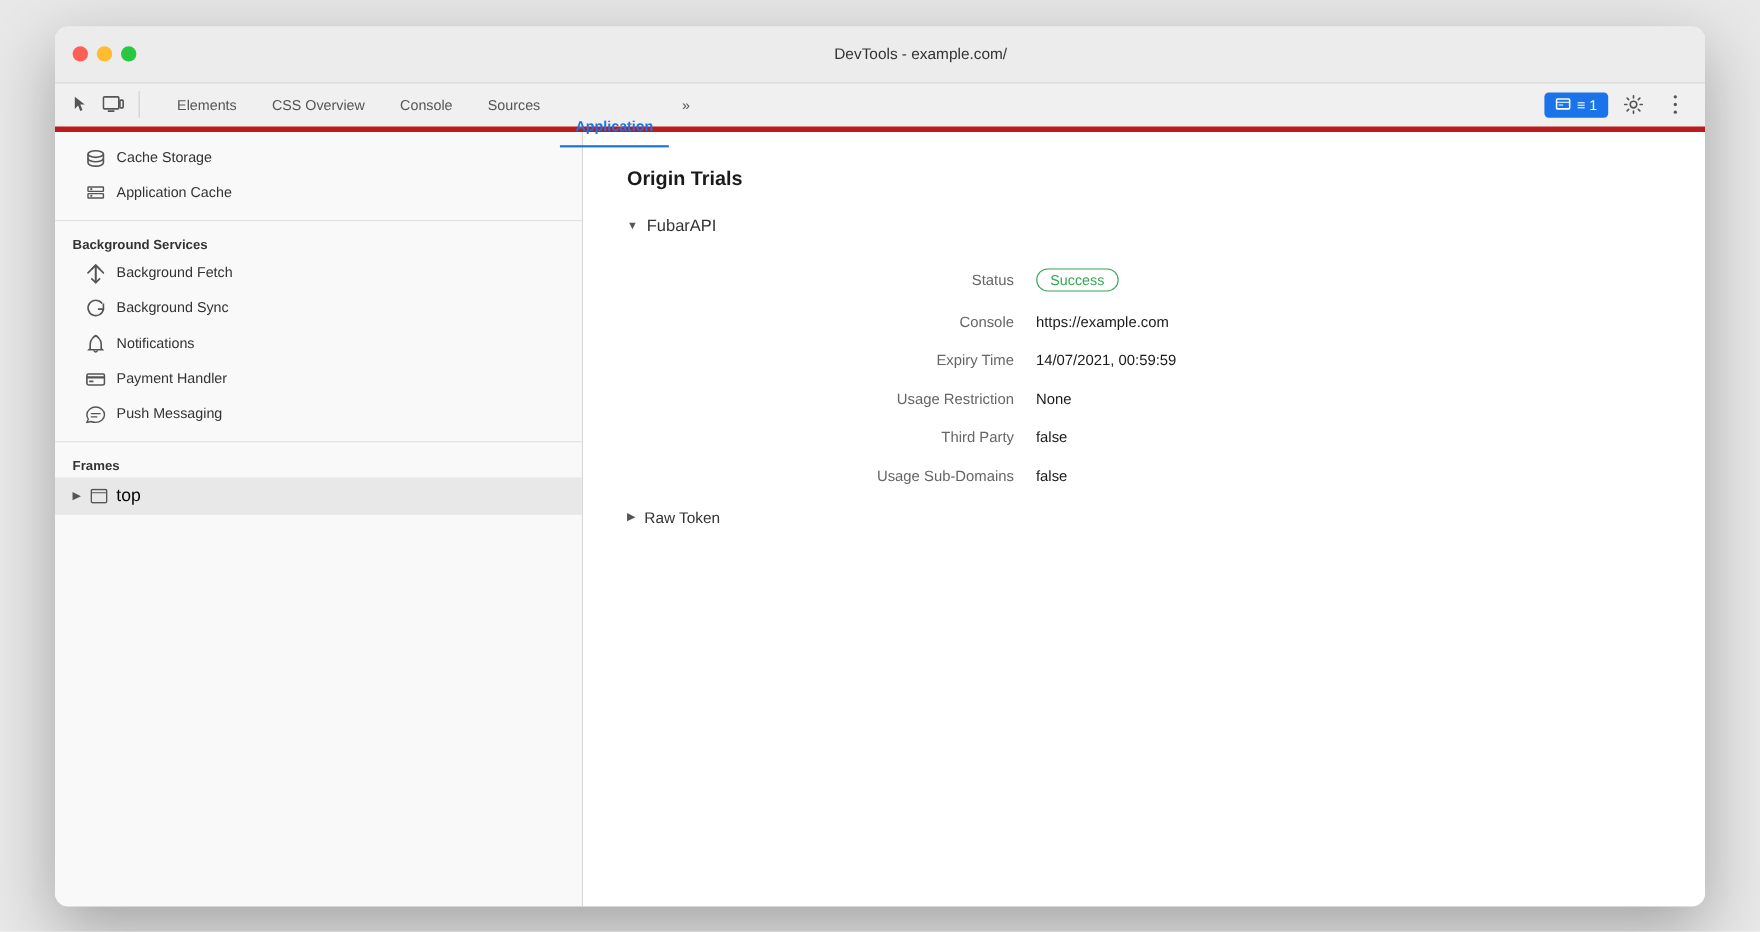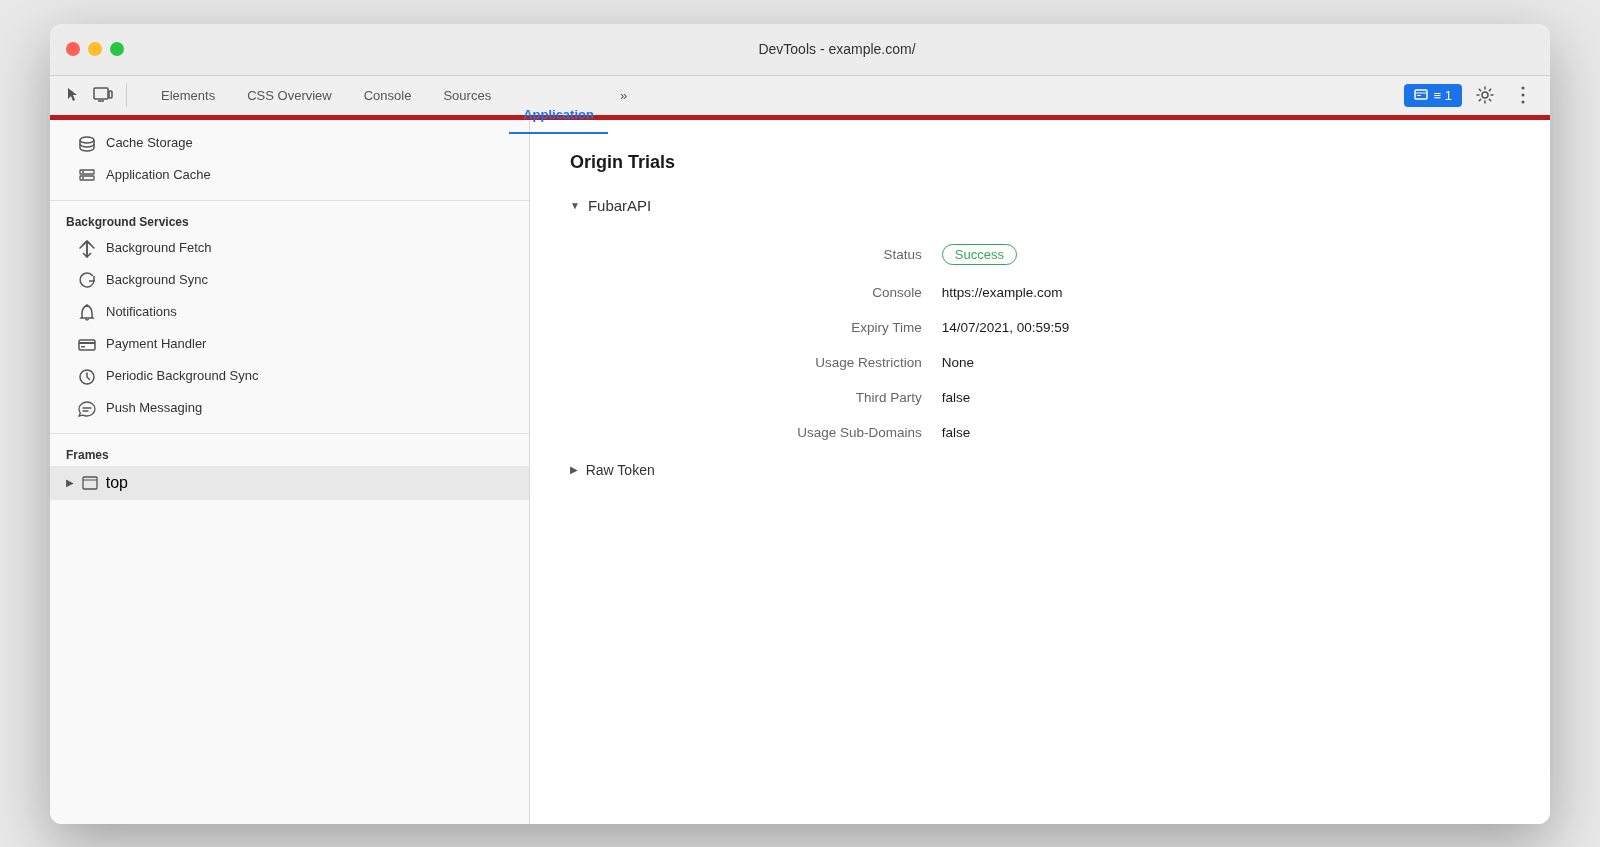--- a/index.html
+++ b/index.html
@@ -450,29 +450,20 @@
         </div>
         <div class="sidebar-item">
           <span class="sidebar-item-icon">
             <svg width="18" height="16" viewBox="0 0 18 16" fill="none">
               <rect x="1" y="3" width="16" height="10" rx="1.5" stroke="#555" stroke-width="1.5" fill="none"></rect>
               <line x1="1" y1="6" x2="17" y2="6" stroke="#555" stroke-width="2"></line>
               <rect x="3" y="9" width="4" height="1.5" rx="0.5" fill="#555"></rect>
             </svg>
           </span>
           <span>Payment Handler</span>
-        </div>
-        <div class="sidebar-item">
-          <span class="sidebar-item-icon">
-            <svg width="18" height="18" viewBox="0 0 18 18" fill="none">
-              <circle cx="9" cy="9" r="7" stroke="#555" stroke-width="1.5" fill="none"></circle>
-              <path d="M9 5v4l2.5 2.5" stroke="#555" stroke-width="1.5" stroke-linecap="round" stroke-linejoin="round"></path>
-            </svg>
-          </span>
-          <span>Periodic Background Sync</span>
         </div>
         <div class="sidebar-item">
           <span class="sidebar-item-icon">
             <svg width="18" height="16" viewBox="0 0 18 16" fill="none">
               <path d="M9 1C5 1 1 4 1 8c0 1.5.5 2.9 1.3 4L1 15l3.5-0.8C5.8 14.7 7.3 15 9 15c4 0 8-3 8-7S13 1 9 1Z" stroke="#555" stroke-width="1.3" fill="none"></path>
               <path d="M5 7h8M5 10h5" stroke="#555" stroke-width="1.3" stroke-linecap="round"></path>
             </svg>
           </span>
           <span>Push Messaging</span>
         </div>

